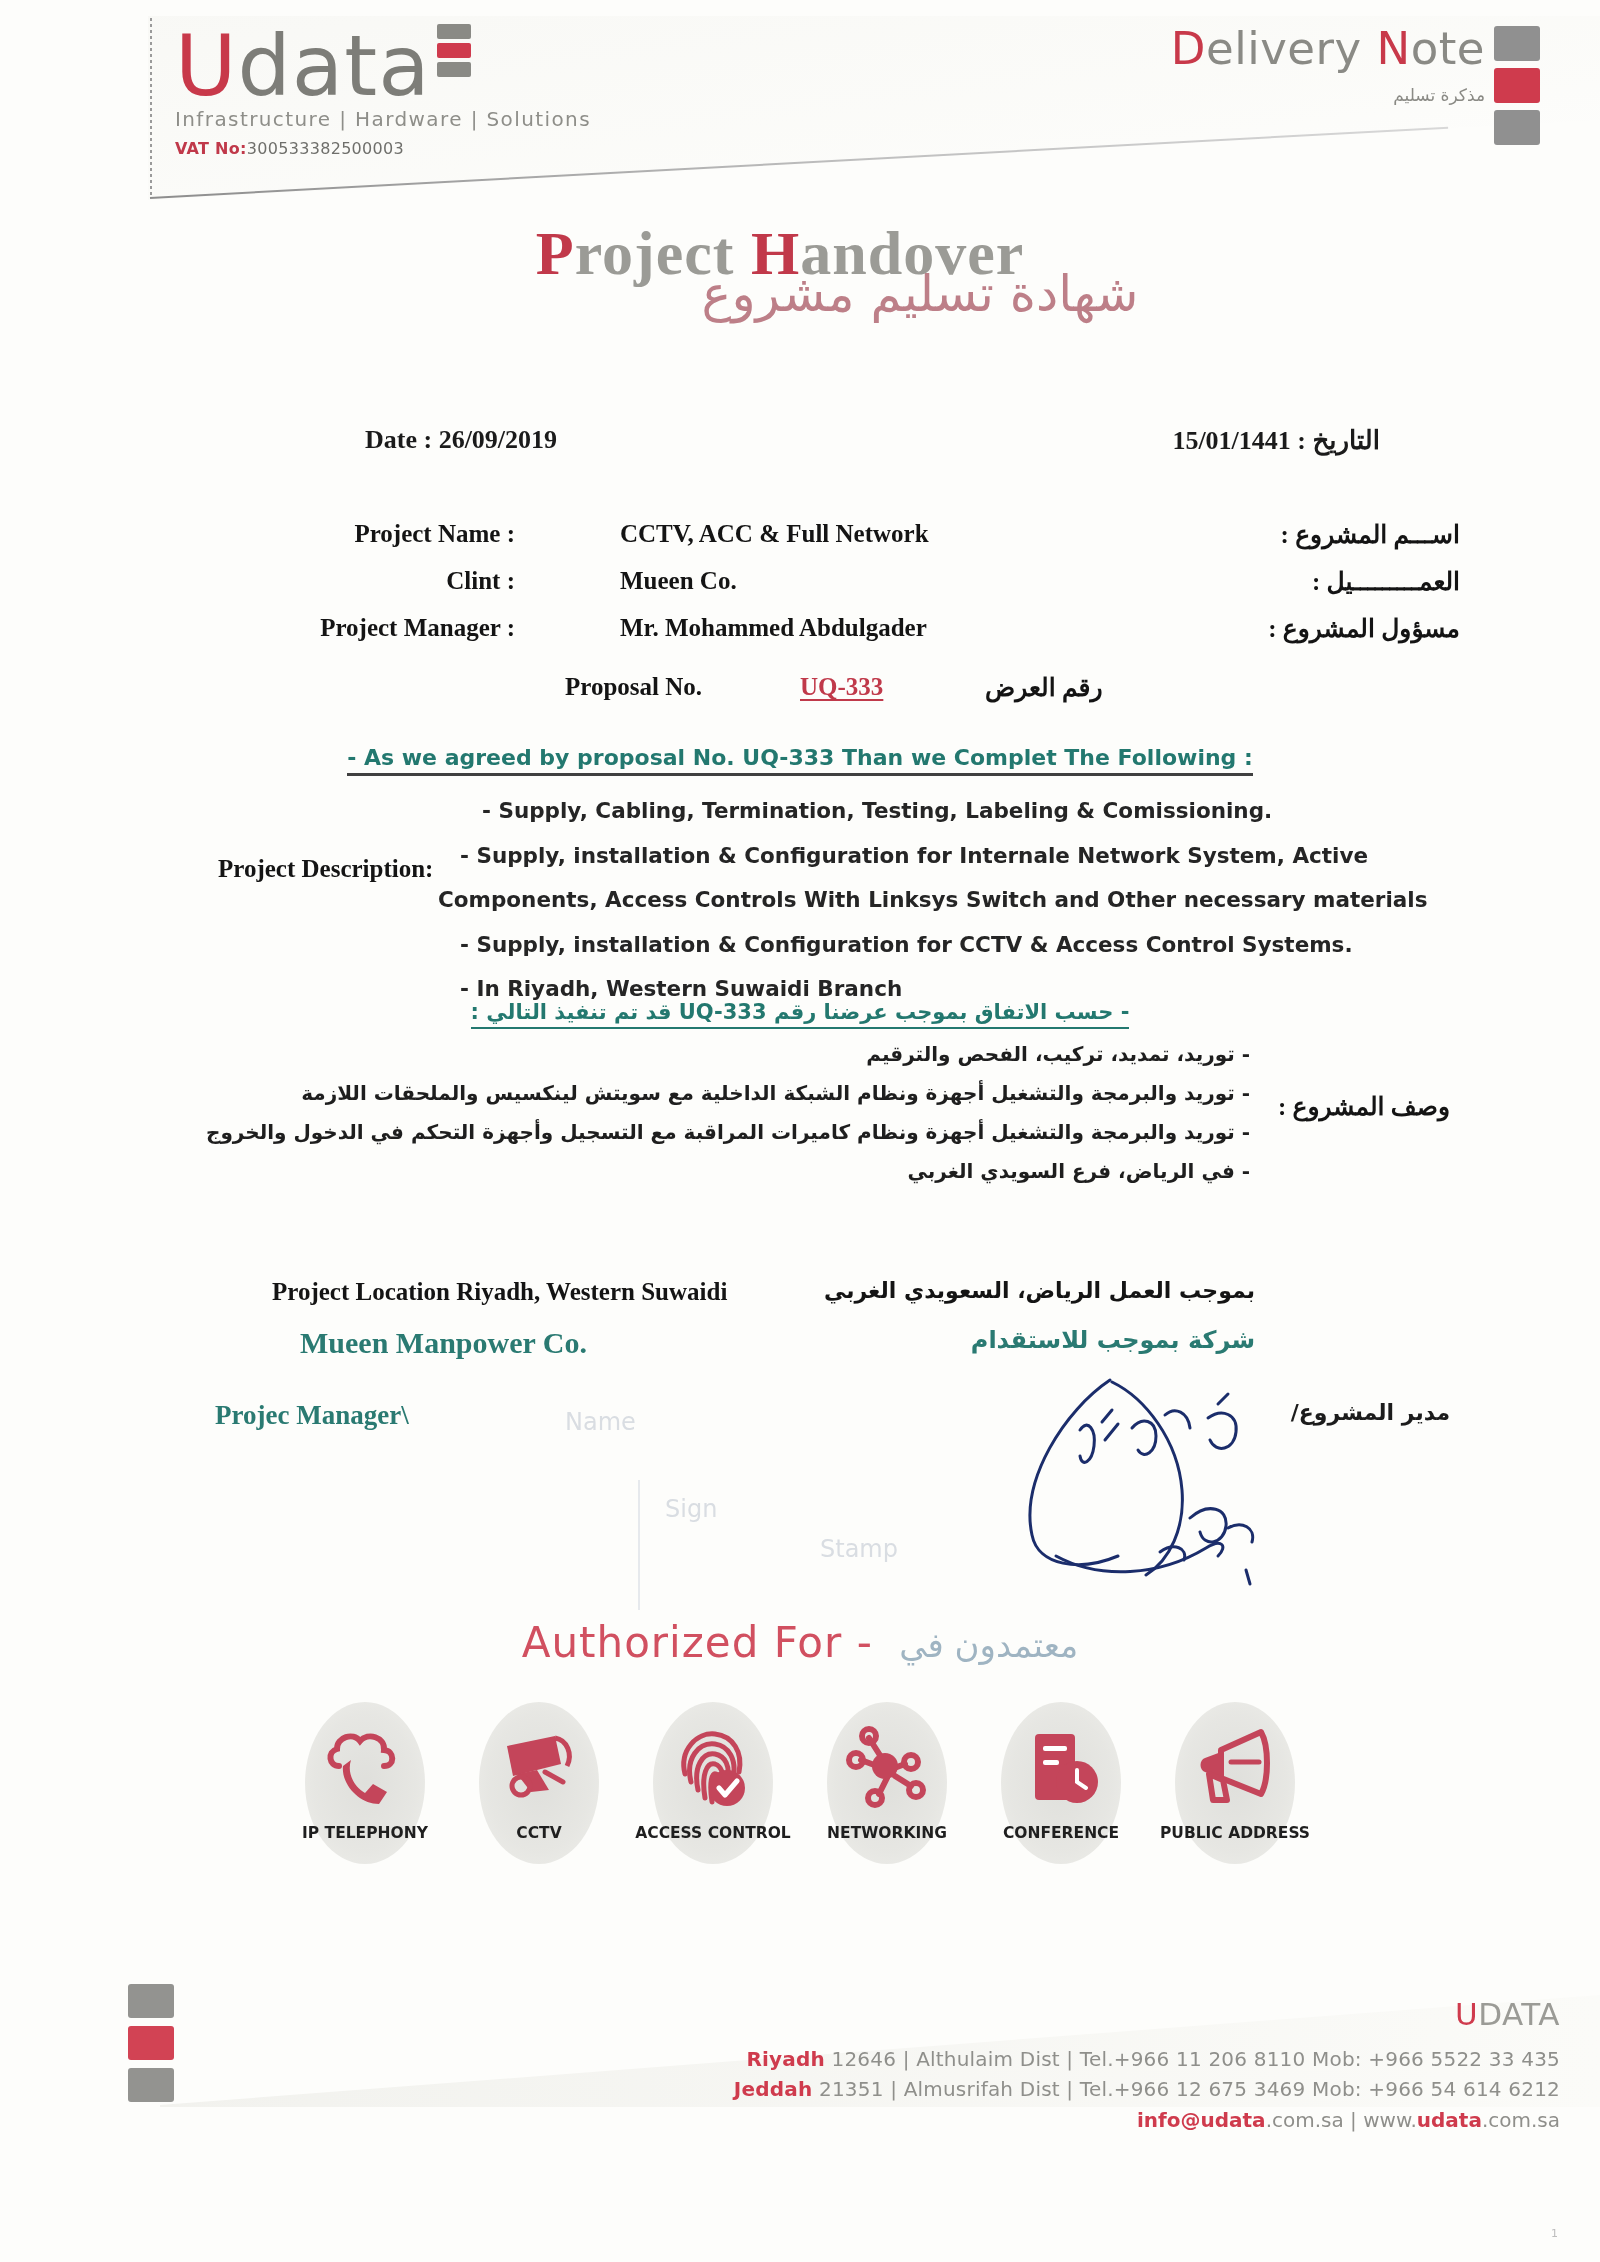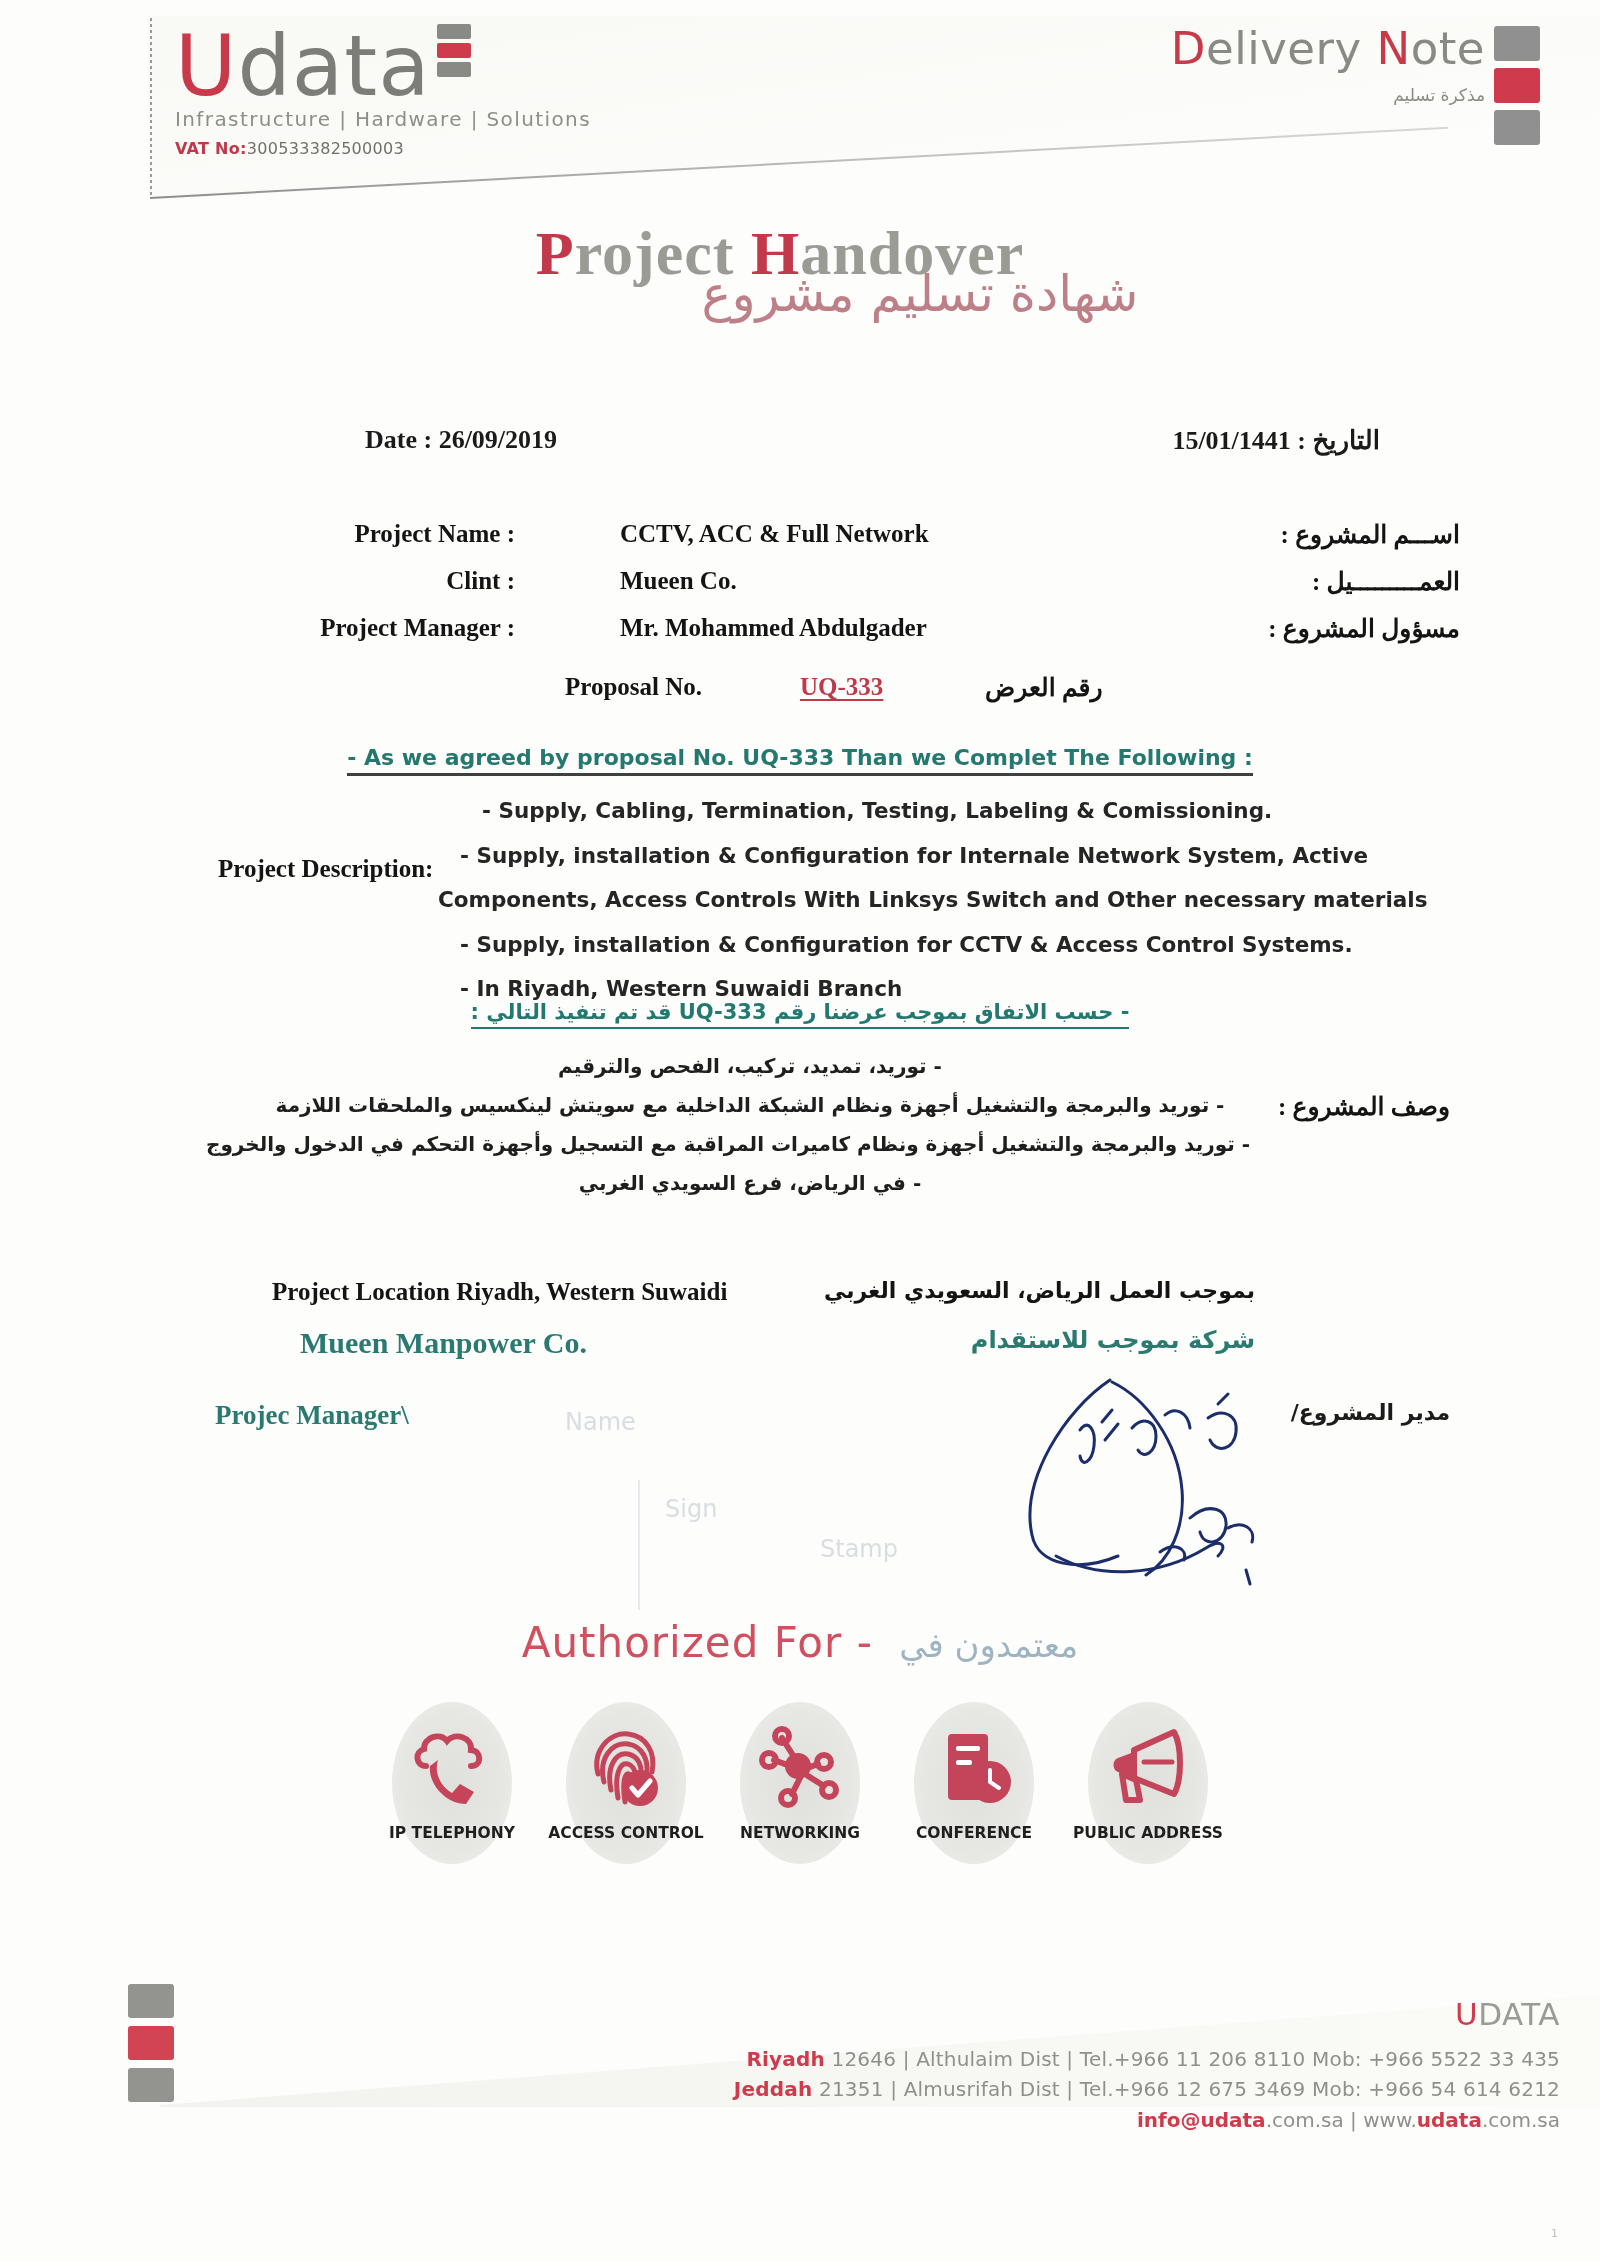--- a/index.html
+++ b/index.html
@@ -259,23 +259,23 @@
   .ar-label {
     position: absolute;
     right: 0; top: 52px;
     font-size: 25px;
     font-weight: 700;
     color: #141414;
     direction: rtl;
   }
   .ar-lines {
     position: absolute;
-    right: 200px; top: 16px;
+    right: 200px; top: 4px;
     width: 1000px;
-    text-align: center;
+    text-align: right;
     direction: rtl;
   }
   .ar-lines p {
     font-family: "DejaVu Sans", sans-serif;
     font-size: 20px;
     font-weight: 700;
     color: #1e1e1e;
     line-height: 1.05;
     margin-bottom: 18px;
     white-space: nowrap;
@@ -581,20 +581,31 @@
 
     <div class="service">
       <div class="blob"></div>
       <svg width="96" height="96" viewBox="0 0 96 96">
         <path d="M22 46 C12 46 10 32 20 29 C20 17 36 12 43 21 C51 12 68 17 67 30 C78 31 78 46 67 46" fill="none" stroke="#c4455a" stroke-width="6" stroke-linecap="round"></path>
         <path d="M34 40 C30 52 36 66 48 73 L56 64 L70 72 L62 84 C42 84 24 64 26 46 Z" fill="#c4455a"></path>
       </svg>
       <div class="sv-label">IP TELEPHONY</div>
     </div>
 
+    <div class="service">
+      <div class="blob"></div>
+      <svg width="96" height="96" viewBox="0 0 96 96">
+        <path d="M16 26 L64 16 L70 44 L22 56 Z" fill="#c4455a"></path>
+        <path d="M64 18 C76 20, 82 34, 76 46" fill="none" stroke="#c4455a" stroke-width="5"></path>
+        <path d="M26 54 L40 72 L58 70 L46 50 Z" fill="#c4455a"></path>
+        <circle cx="30" cy="66" r="9" fill="none" stroke="#c4455a" stroke-width="5"></circle>
+        <path d="M54 52 L72 62" stroke="#c4455a" stroke-width="5" stroke-linecap="round"></path>
+      </svg>
+      <div class="sv-label">CCTV</div>
+    </div>
 
     <div class="service">
       <div class="blob"></div>
       <svg width="96" height="96" viewBox="0 0 96 96">
         <g fill="none" stroke="#c4455a" stroke-width="5" stroke-linecap="round">
           <path d="M20 54 C14 30 32 12 50 14 C68 16 78 32 74 52"></path>
           <path d="M26 62 C20 38 34 22 50 24 C64 26 72 40 68 58"></path>
           <path d="M33 70 C28 46 38 32 50 34 C60 36 66 46 62 62"></path>
           <path d="M40 78 C36 54 42 42 50 44 C56 46 60 54 57 66"></path>
           <path d="M47 82 C44 62 47 52 51 54"></path>

